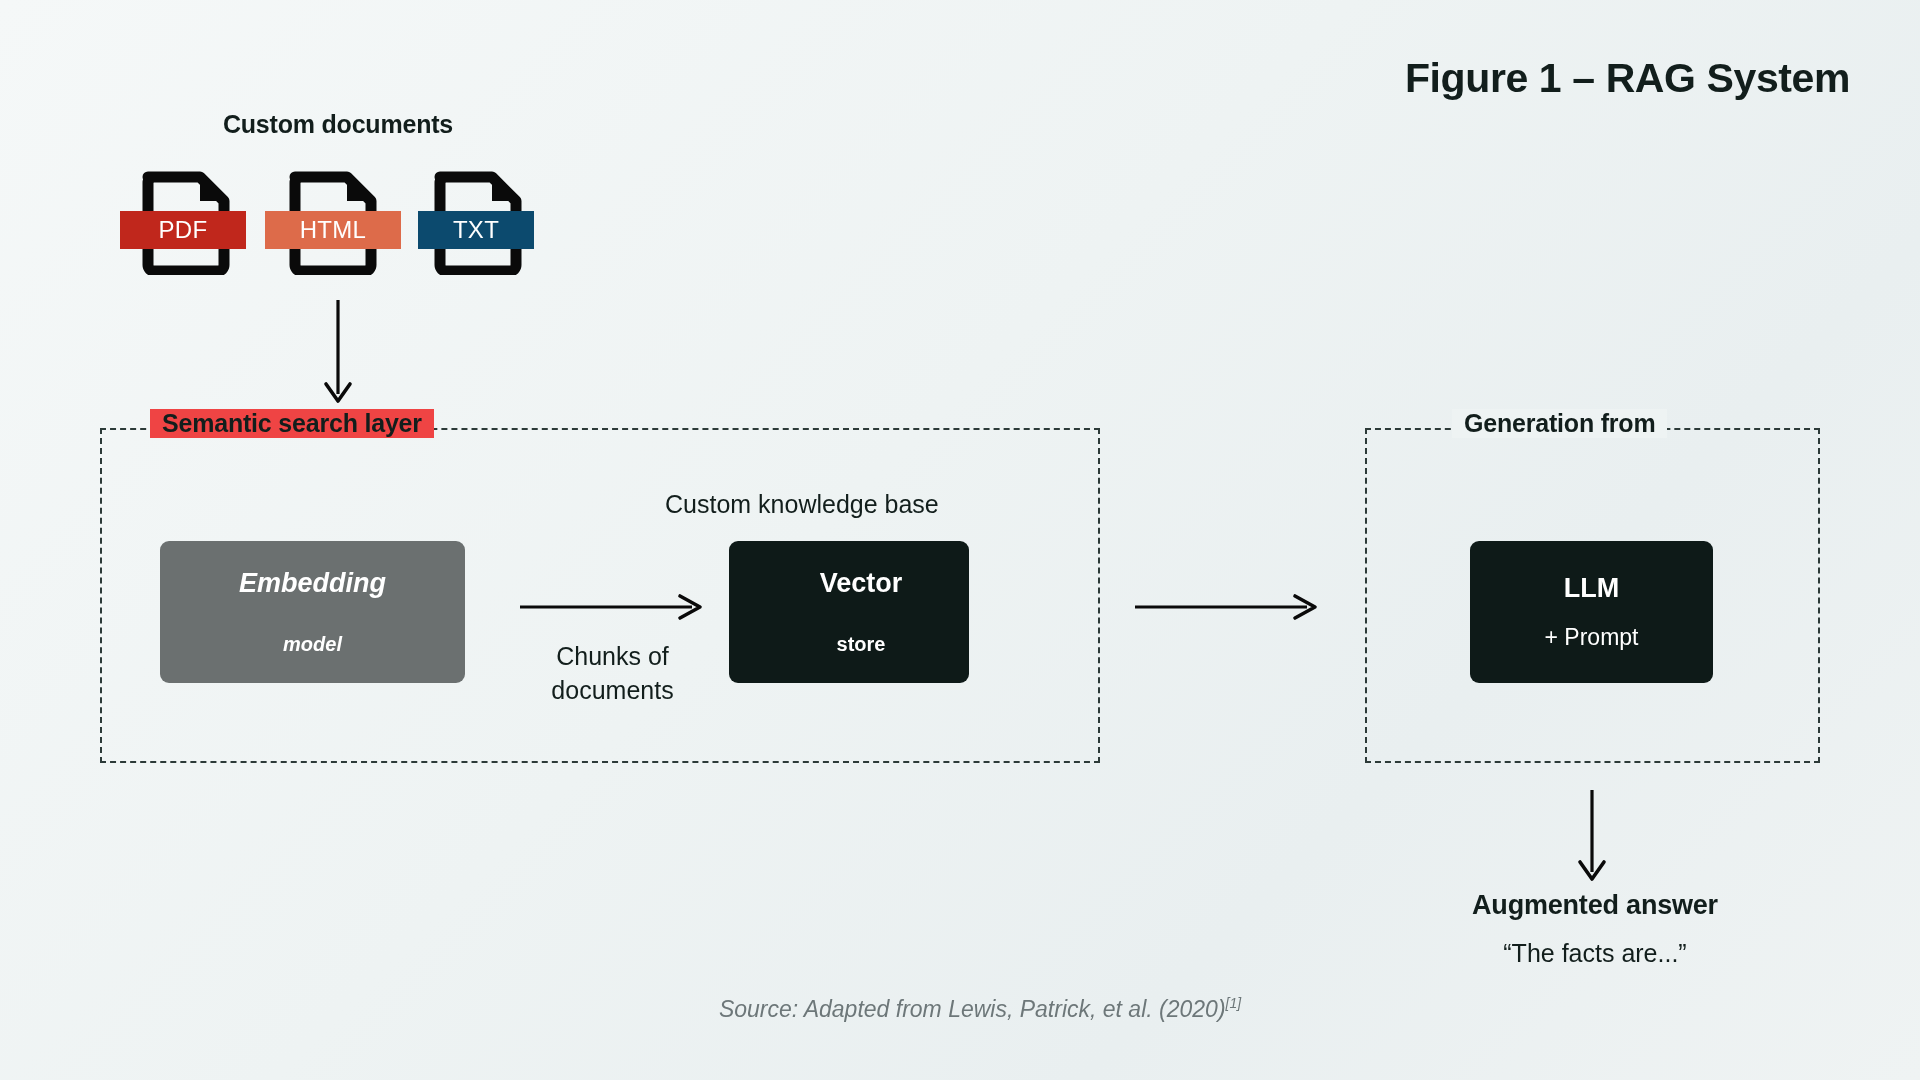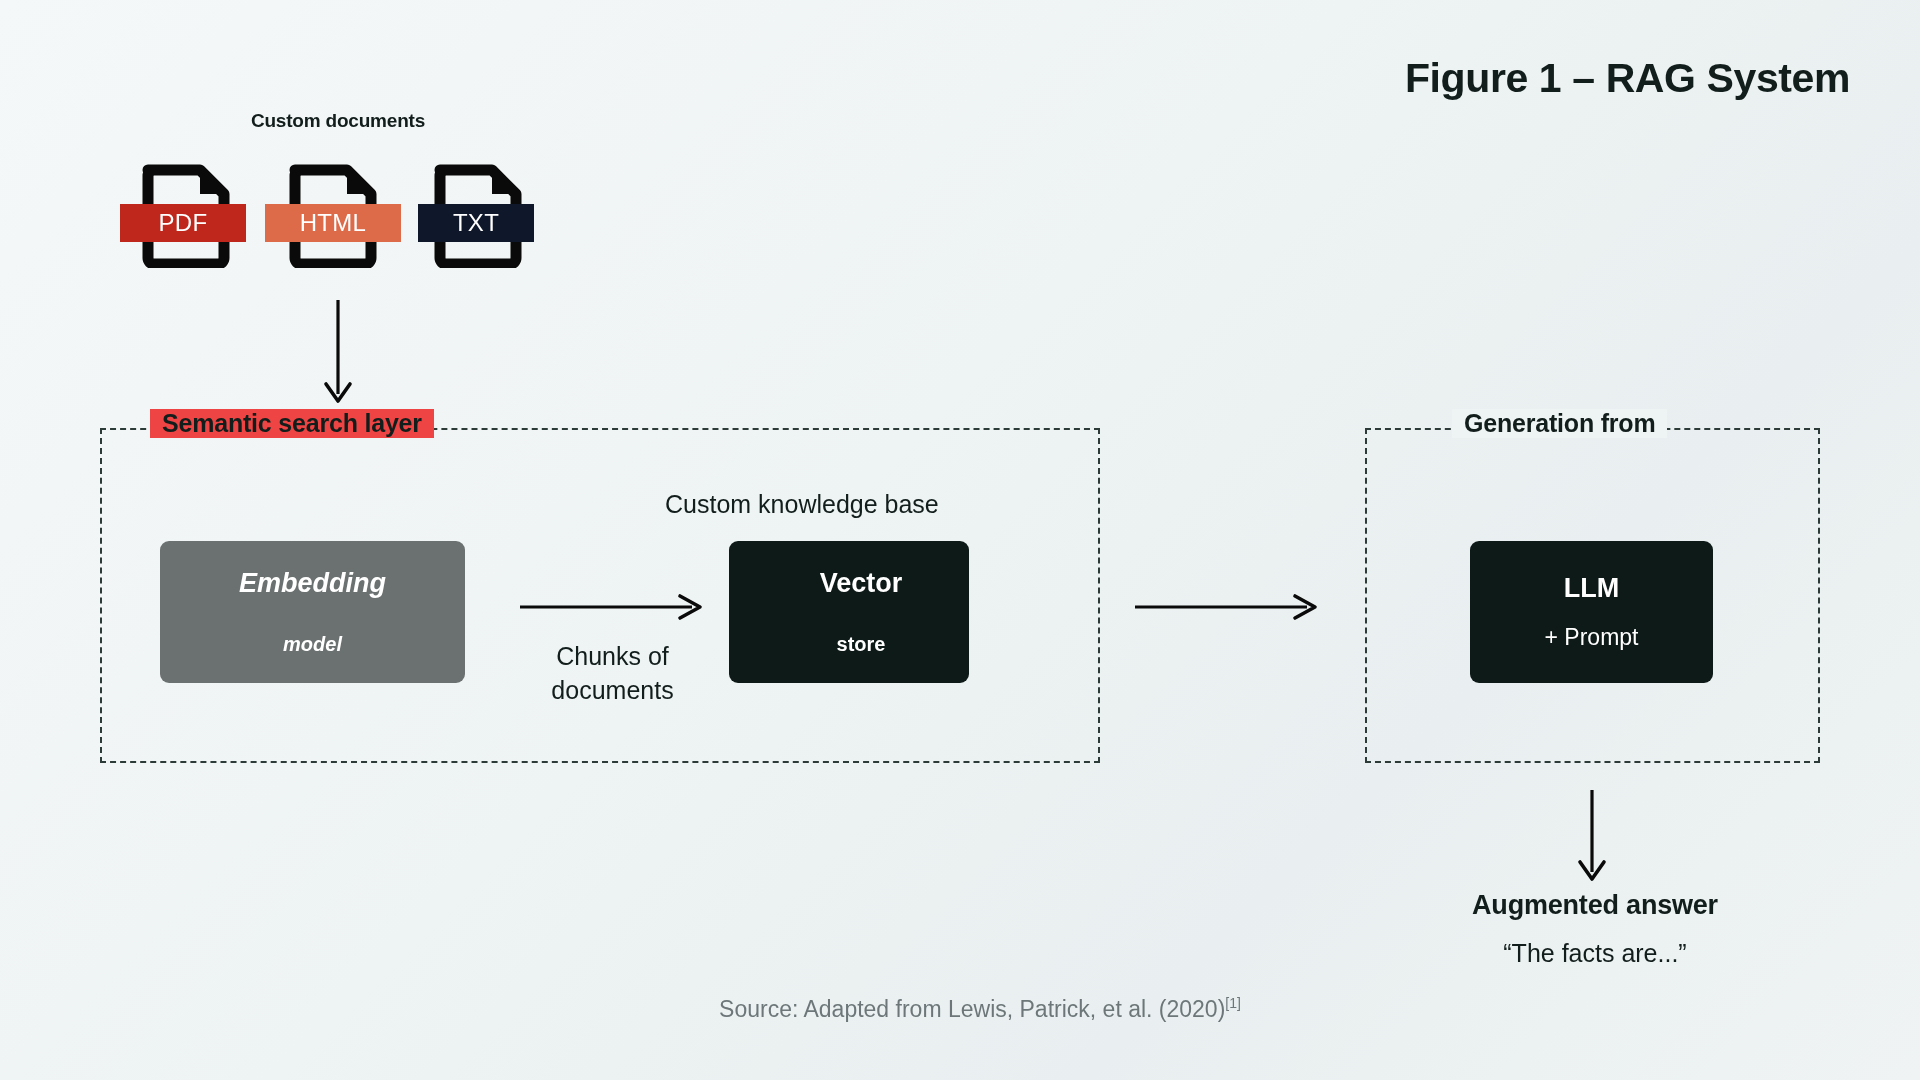--- a/index.html
+++ b/index.html
@@ -34,21 +34,21 @@
   }
 
   
   .docs-group {
     position: absolute;
     left: 130px;
     top: 110px;
     width: 430px;
   }
   .docs-caption {
-    font-size: 19px;
+    font-size: 25px;
     font-weight: bold;
     color: #121e1c;
     text-align: center;
     width: 400px;
     margin-left: 8px;
     letter-spacing: -0.2px;
   }
   .docs-row {
     position: relative;
     margin-top: 28px;
@@ -175,20 +175,21 @@
   }
 
   
   .source-line {
     position: absolute;
     left: 0;
     right: 0;
     top: 995px;
     text-align: center;
     font-size: 23px;
+    font-style: italic;
     color: #6d7779;
     padding-left: 40px;
   }
   .source-sup {
     font-size: 14px;
     vertical-align: super;
   }
 </style>
 </head>
 <body>
@@ -220,21 +221,21 @@
         <div class="doc-badge html" style="background:#dd6b4a;">
           <span>HTML</span>
         </div>
       </div>
 
       <div style="position:absolute;left:300px;top:0;width:96px;height:108px;">
         <svg class="doc-icon" style="left:0;top:0;position:absolute;" viewBox="0 0 96 108">
           <path d="M10 10 h52 l24 24 v64 a6 6 0 0 1 -6 6 h-64 a6 6 0 0 1 -6 -6 v-82 a6 6 0 0 1 6 -6 z" fill="none" stroke="#0a0a0a" stroke-width="11" stroke-linejoin="round"></path>
           <path d="M62 10 l24 24 h-24 z" fill="#0a0a0a"></path>
         </svg>
-        <div class="doc-badge txt" style="background:#0f172a;">
+        <div class="doc-badge txt" style="background:#0c4a6e;">
           <span>TXT</span>
         </div>
       </div>
 
     </div>
   </div>
 
   <svg class="arrow-svg" style="left:318px; top:300px; width:40px; height:110px;" viewBox="0 0 40 110">
     <line x1="20" y1="0" x2="20" y2="94" stroke="#0a0a0a" stroke-width="3.2"></line>
     <path d="M8 84 L20 101 L32 84" fill="none" stroke="#0a0a0a" stroke-width="3.6" stroke-linecap="round" stroke-linejoin="round"></path>

